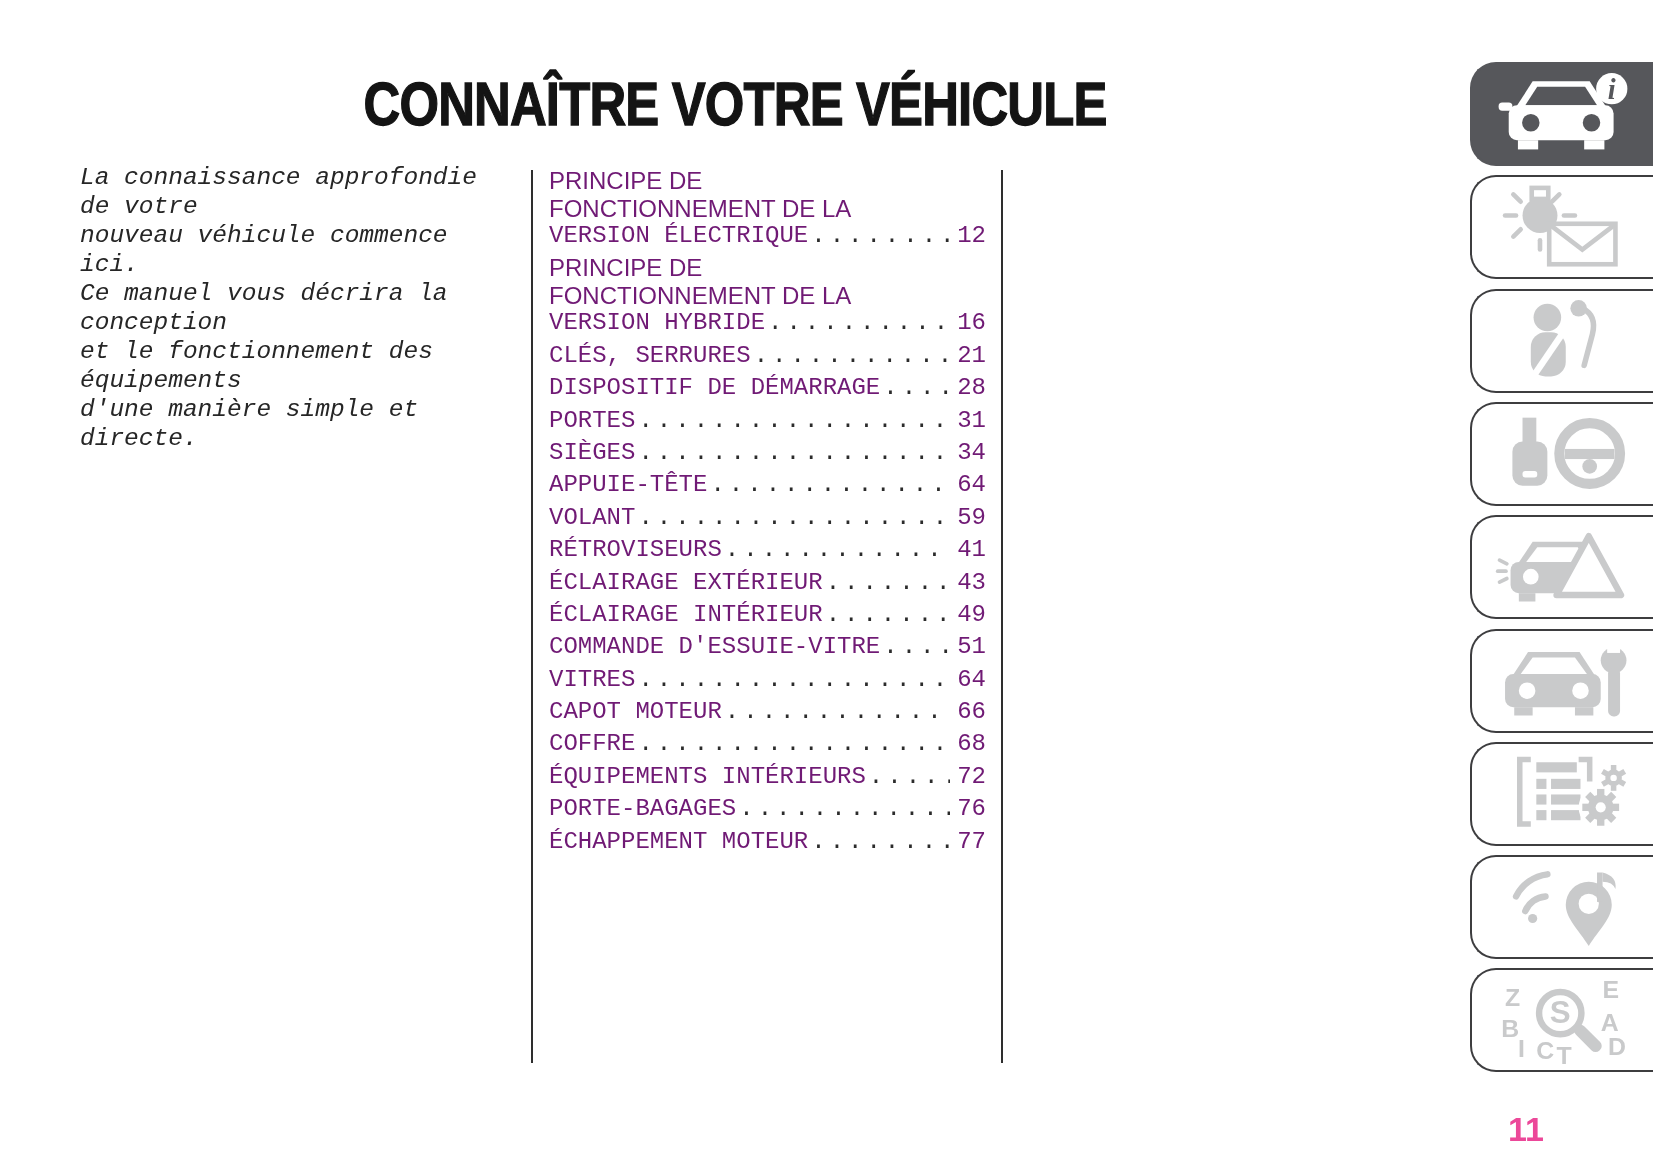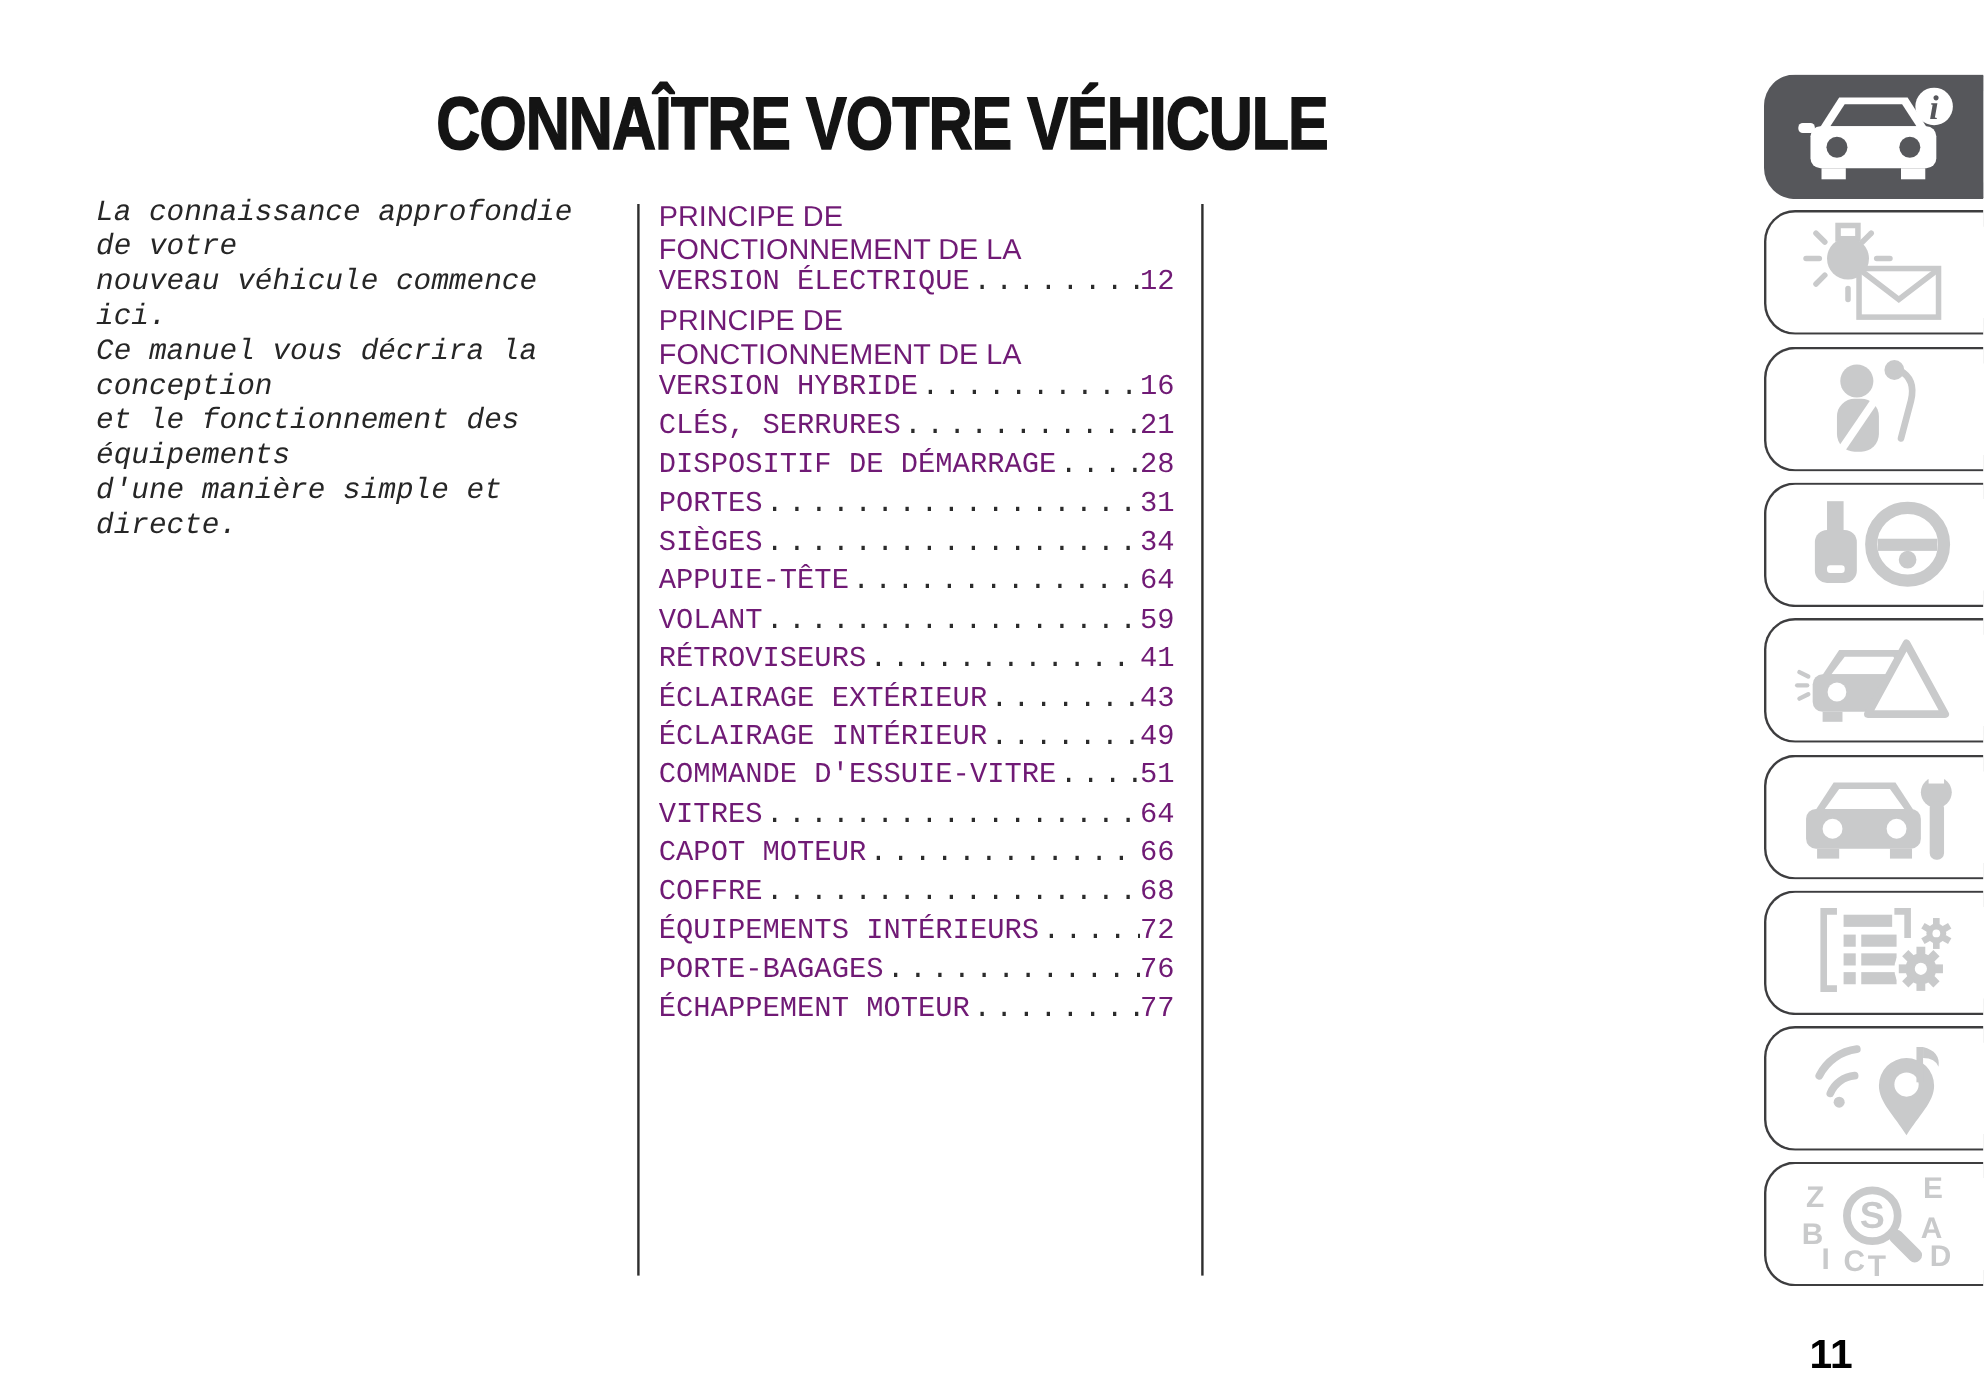--- a/index.html
+++ b/index.html
@@ -41,36 +41,36 @@
   .toc-row { display:flex; align-items:baseline;font-family:Liberation Mono, monospace; }
   .toc-label { white-space:nowrap; flex:0 0 auto; }
   .toc-leader {
     flex:1 1 auto; overflow:hidden; white-space:nowrap; padding:0 3px;
     color:#2b2b2b;
   }
   .toc-leader::after {
     content:"..........................................................";
     letter-spacing:4px;
   }
-  .toc-page { flex:0 0 auto; min-width:36px; text-align:left; }
+  .toc-page { flex:0 0 auto; min-width:36px; text-align:right; }
   
   .nav-btn {
     position:absolute; left:1470px; width:183px; height:104px;
     box-sizing:border-box; background:#ffffff;
     border:2px solid #3d3d3f; border-right:none;
     border-radius:26px 0 0 26px;
     display:flex; align-items:center; justify-content:center;
     cursor:pointer;
   }
   .nav-btn.active { background:#56575b; border-color:#56575b; }
   .nav-btn svg { width:138px; height:88px; }
   
   .page-num {
     position:absolute; left:1470px; top:1110px; width:112px; text-align:center;
-    font-size:34px; font-weight:bold; color:#000000;
+    font-size:34px; font-weight:bold; color:#ec4899;
   }
 </style>
 </head>
 <body>
 
 <div class="title-wrap">
   <span class="title-text">CONNAÎTRE VOTRE VÉHICULE</span>
 </div>
 
 <div class="intro">

